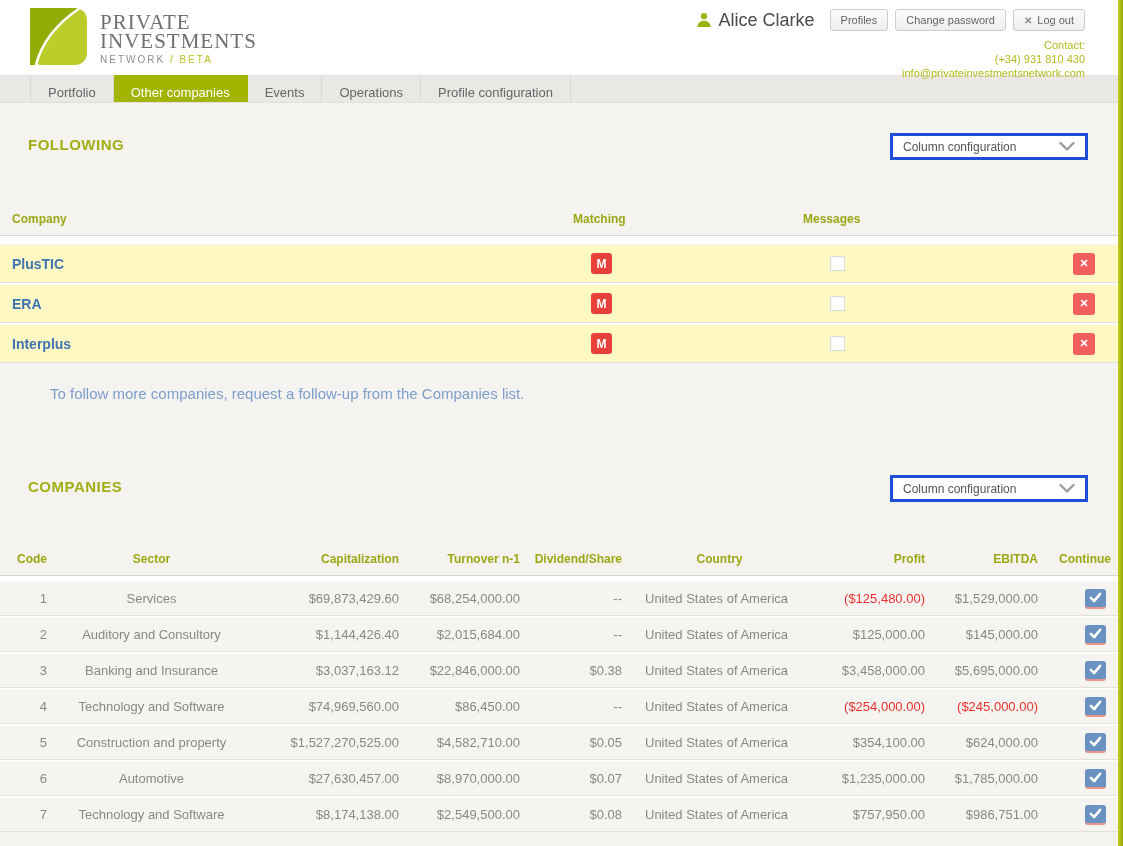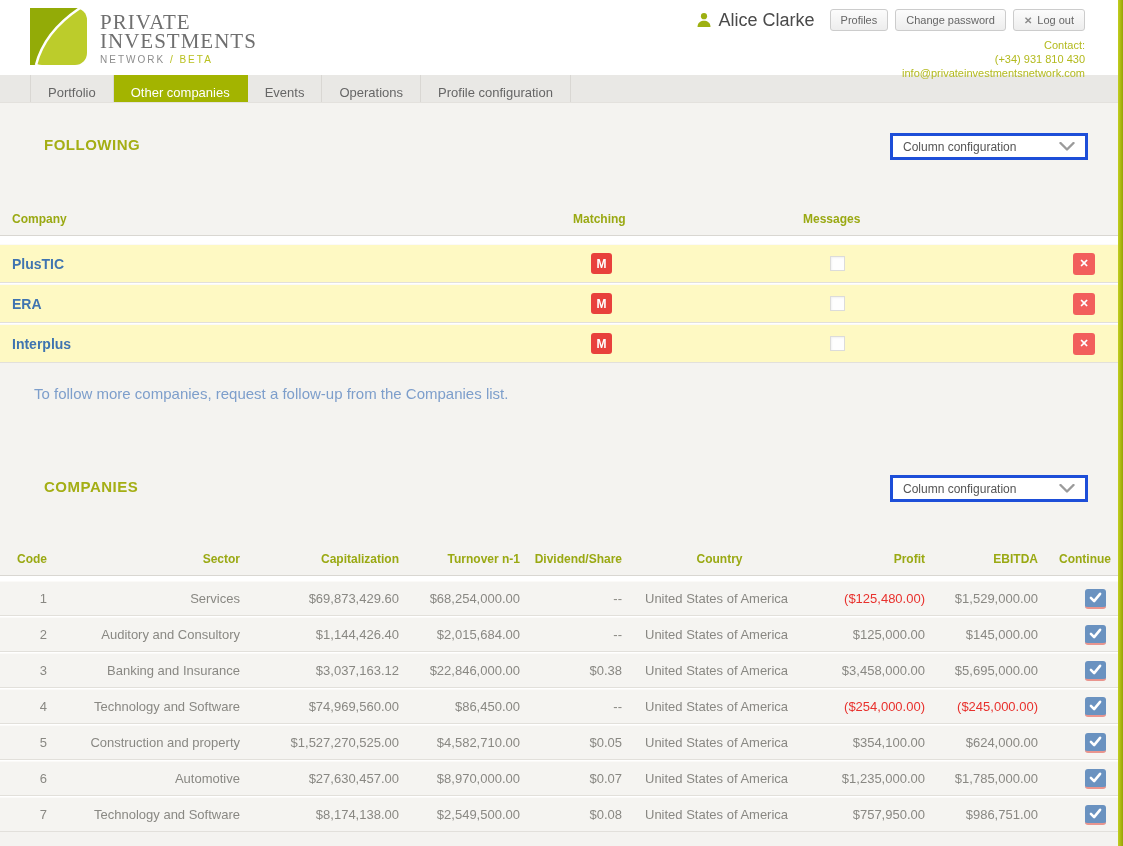--- a/index.html
+++ b/index.html
@@ -31,21 +31,21 @@
 
   
   .tabs { display:flex; height:28px; background:#e9e8e5; padding-left:30px; border-bottom:1px solid #e3e1dd; }
   .tab { line-height:36px; padding:0 17px; font-size:13px; color:#666; border-right:1px solid #d9d7d3; cursor:pointer; white-space:nowrap; }
   .tab:first-child { border-left:1px solid #d9d7d3; }
   .tab-active { background:#a3b400; color:#fff; border-right-color:#a3b400; }
 
   
   .section-head { position:relative; margin:0 35px 0 28px; padding-top:33px; height:69px; }
   .section-head.companies-head { margin-top:43px; }
-  .section-title { font-size:15px; font-weight:bold; color:#a4ae14; letter-spacing:.5px;margin-left:16px; }
+  .section-title { font-size:15px; font-weight:bold; color:#a4ae14; letter-spacing:.5px; }
   .col-config { position:absolute; right:0; top:30px; width:198px; height:27px; background:#fff;
                 border:3px solid #1d4ed8; display:flex; align-items:center; justify-content:space-between;
                 padding:0 10px; font-size:12px; color:#555; cursor:pointer; }
   .col-config svg { flex:0 0 auto; }
 
   
   .f-head { display:grid; grid-template-columns:573px 230px 1fr; margin-top:40px;
             padding-bottom:9px; border-bottom:1px solid #d9d7d2; font-size:12px; font-weight:bold; color:#9aa913; }
   .f-head .fh-company { padding-left:12px; }
   .f-rows { background:#fff; padding-top:8px; }
@@ -54,33 +54,33 @@
            box-shadow: inset 0 1px 0 #fbfaf8, inset 0 -1px 0 #e2e0db; }
   .company-link { padding-left:12px; font-size:14px; font-weight:bold; color:#3f74b0; cursor:pointer; }
   .m-badge { width:21px; height:21px; margin-left:18px; background:#e8413c; border-radius:3px;
              color:#fff; font-size:12px; font-weight:bold; display:flex; align-items:center; justify-content:center; cursor:pointer; }
   .fc-messages { display:flex; align-items:center; height:100%; }
   .msg-checkbox { width:15px; height:15px; margin-left:27px; background:#fefefe; border:1px solid #dcdcda;
                   box-shadow:inset 1px 1px 2px rgba(0,0,0,.05); cursor:pointer; }
   .remove-btn { width:22px; height:22px; margin-left:auto; margin-right:28px; background:#f25f5c; border-radius:3px;
                 color:#fff; font-size:11px; font-weight:bold; display:flex; align-items:center; justify-content:center; cursor:pointer; }
 
-  .follow-note { margin:22px 0 0 34px; font-size:15px; color:#7d9ecb; }
+  .follow-note { margin:22px 0 0 50px; font-size:15px; color:#7d9ecb; }
 
   
   .c-grid { display:grid; grid-template-columns:47px 193px 159px 121px 102px 195px 108px 113px 1fr; align-items:center; }
   .c-head { margin-top:38px; padding-bottom:9px; border-bottom:1px solid #d9d7d2;
             font-size:12px; font-weight:bold; color:#9aa913; }
   .c-rows { background:#fff; padding-top:5px; }
   .c-row { height:35px; margin-bottom:1px; background:#f5f4f1;
            box-shadow: inset 0 1px 0 #fbfaf8, inset 0 -1px 0 #e2e0db; }
   .ccell, .hcell { font-size:13px; color:#898883; white-space:nowrap; overflow:hidden; }
   .hcell { font-size:12px; color:#9aa913; font-weight:bold; }
   .cell-code { text-align:right; }
-  .cell-sector { padding-left:16px; text-align:right; }
+  .cell-sector { padding-left:16px; text-align:center; }
   .cell-capitalization, .cell-turnover_n1, .cell-dividend_share { text-align:right; }
   .cell-country { padding-left:23px; text-align:left; }
   .c-head .cell-country { padding-left:0; text-align:center; }
   .cell-profit, .cell-ebitda { text-align:right; }
   .cell-continue { display:flex; justify-content:flex-end; padding-right:17px; }
   .c-head .cell-continue { display:block; text-align:right; padding-right:12px; }
   .ccell.neg { color:#e8312d; }
   .cont-checkbox { width:21px; height:20px; background:#6a92c0; border-radius:3px; border-bottom:2px solid #e9958e;
                    display:flex; align-items:center; justify-content:center; cursor:pointer; }
 </style>

